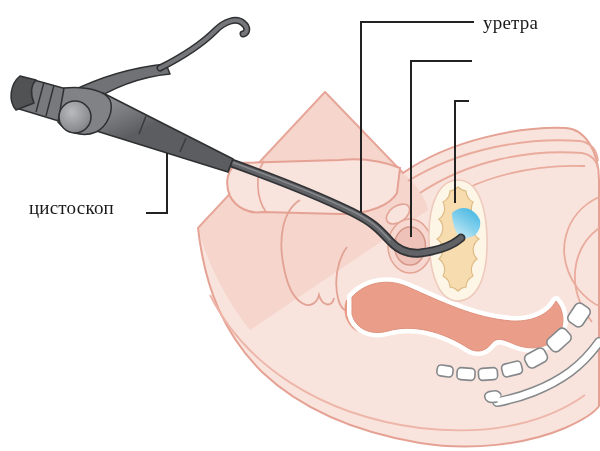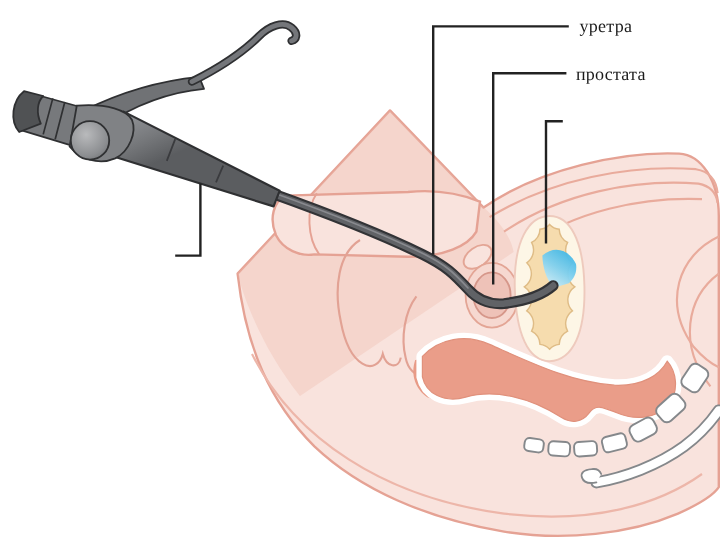--- a/index.html
+++ b/index.html
@@ -6,21 +6,21 @@
   .stage{
     position:relative;
     width:600px;height:451px;
     background:#ffffff;
     overflow:hidden;
     font-family:"Liberation Serif","DejaVu Serif",serif;
   }
   .stage svg{position:absolute;left:0;top:0;}
   .diagram-label{
     position:absolute;
-    font-size:15px;
+    font-size:19px;
     line-height:26px;
     color:#1a1a1a;
     white-space:nowrap;
     letter-spacing:0.2px;
   }
   .diagram-label.wrap{white-space:normal;width:86px;}
 </style>
 </head>
 <body>
 
@@ -163,16 +163,16 @@
     <g fill="none" stroke="#222222" stroke-width="2">
       <path d="M361,212 L361,22 L474,22"></path>
       <path d="M411,237 L411,61 L472,61"></path>
       <path d="M455,203 L455,101 L469,101"></path>
       <path d="M146,213 L167,213 L167,153"></path>
     </g>
   </svg>
 
   <div class="diagram-label" style="left:483px;top:10px;">уретра</div>
 
-  <div class="diagram-label" style="left:480px;top:50px;">простата</div>
 
 
+  <div class="diagram-label" style="left:29px;top:195px;">цистоскоп</div>
 </div>
 
 </body></html>

